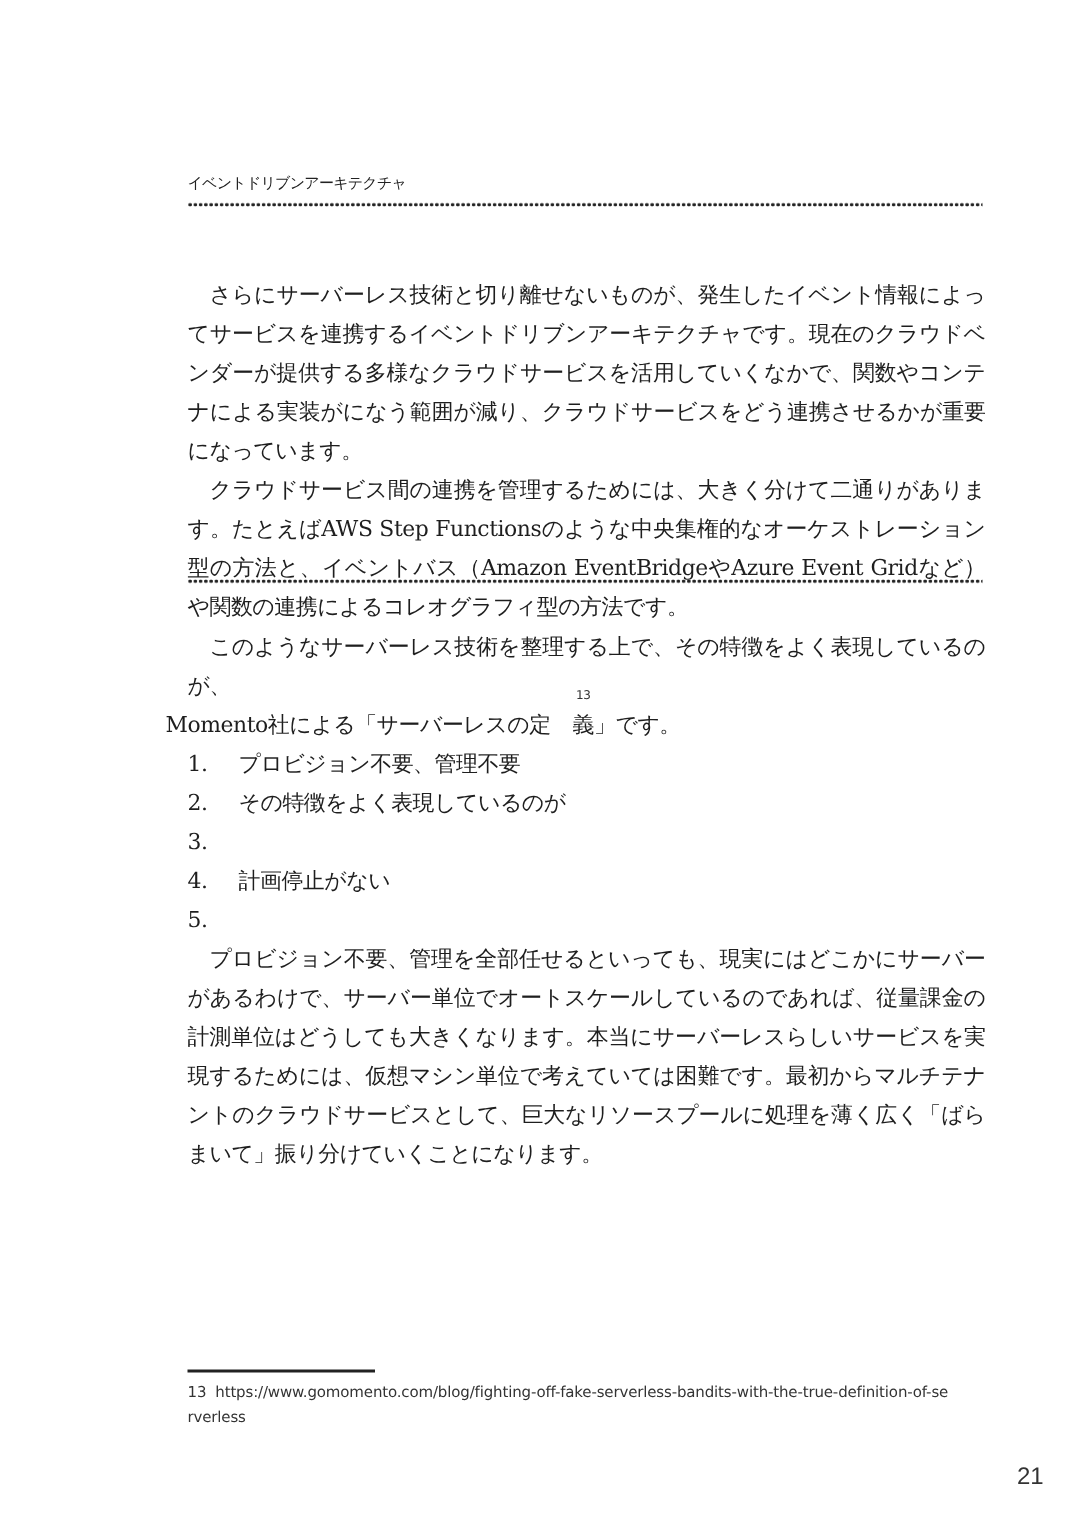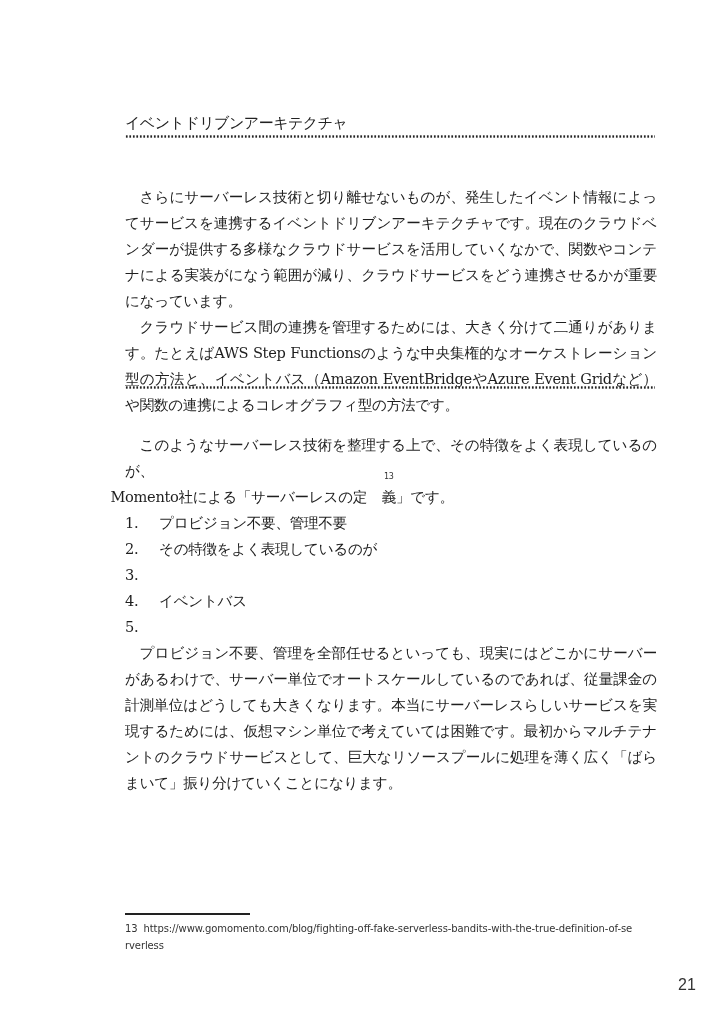--- a/index.html
+++ b/index.html
@@ -18,21 +18,21 @@
     .page {
       position: absolute;
       left: 125px;
       top: 0;
       width: 530px;
     }
     .section-heading {
       position: absolute;
       left: 0;
       width: 530px;
-      font-size: 15px;
+      font-size: 10px;
       line-height: 18px;
       letter-spacing: -0.5px;
       color: #222;
     }
     .section-heading .heading-text {
       display: block;
       padding-bottom: 3px;
     }
     .dotted-rule {
       height: 3px;
@@ -123,38 +123,38 @@
 
   <div class="block" style="top:159px;margin-top:25px;">
     <p class="para">さらにサーバーレス技術と切り離せないものが、発生したイベント情報によってサービスを連携するイベントドリブンアーキテクチャです。現在のクラウドベンダーが提供する多様なクラウドサービスを活用していくなかで、関数やコンテナによる実装がになう範囲が減り、クラウドサービスをどう連携させるかが重要になっています。</p>
     <p class="para">クラウドサービス間の連携を管理するためには、大きく分けて二通りがあります。たとえばAWS Step Functionsのような中央集権的なオーケストレーション型の方法と、イベントバス（Amazon EventBridgeやAzure Event Gridなど）や関数の連携によるコレオグラフィ型の方法です。</p>
   </div>
 
   <div class="section-heading" style="top:386px;">
     <div class="dotted-rule"></div>
   </div>
 
-  <div class="block" style="top:432px;">
+  <div class="block" style="top:419px;">
     <p class="para"><span>このようなサーバーレス技術を整理する上で、その特徴をよく表現しているのが、</span><br><span><span style="margin-left:-1em;">Momento社による「サーバーレスの定</span><span class="footnote-ref"><span>義</span><sup>13</sup></span><span>」です。</span></span></p>
 
     <ol class="list">
       <li>
           <span class="num">1.</span>
           <span>プロビジョン不要、管理不要</span>
         </li>
       <li>
           <span class="num">2.</span>
           <span>その特徴をよく表現しているのが</span>
         </li>
       <li>
           <span class="num">3.</span>
         </li>
       <li>
           <span class="num">4.</span>
-          <span>イベントバス</span>
+          <span>計画停止がない</span>
         </li>
       <li>
           <span class="num">5.</span>
         </li>
     </ol>
 
     <p class="para">プロビジョン不要、管理を全部任せるといっても、現実にはどこかにサーバーがあるわけで、サーバー単位でオートスケールしているのであれば、従量課金の計測単位はどうしても大きくなります。本当にサーバーレスらしいサービスを実現するためには、仮想マシン単位で考えていては困難です。最初からマルチテナントのクラウドサービスとして、巨大なリソースプールに処理を薄く広く「ばらまいて」振り分けていくことになります。</p>
   </div>
 </div>
 

